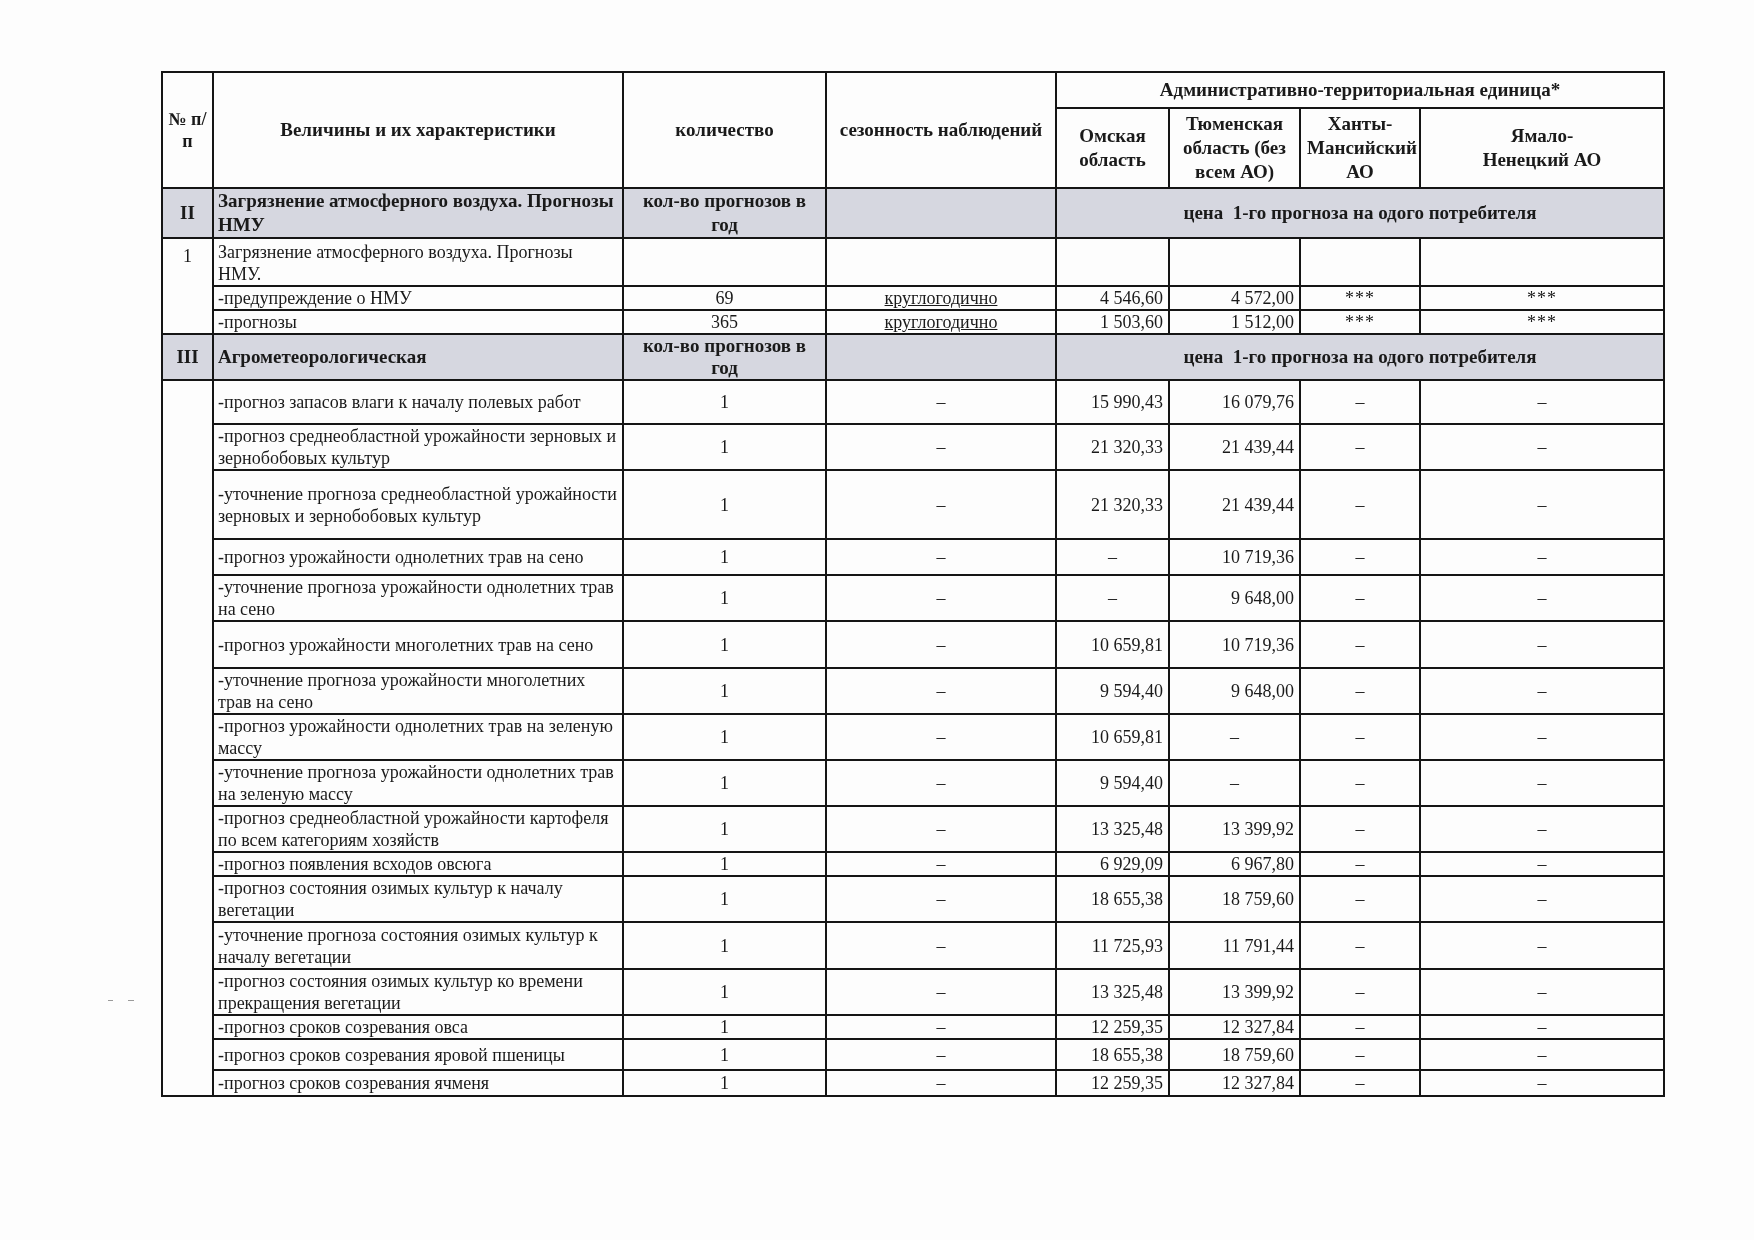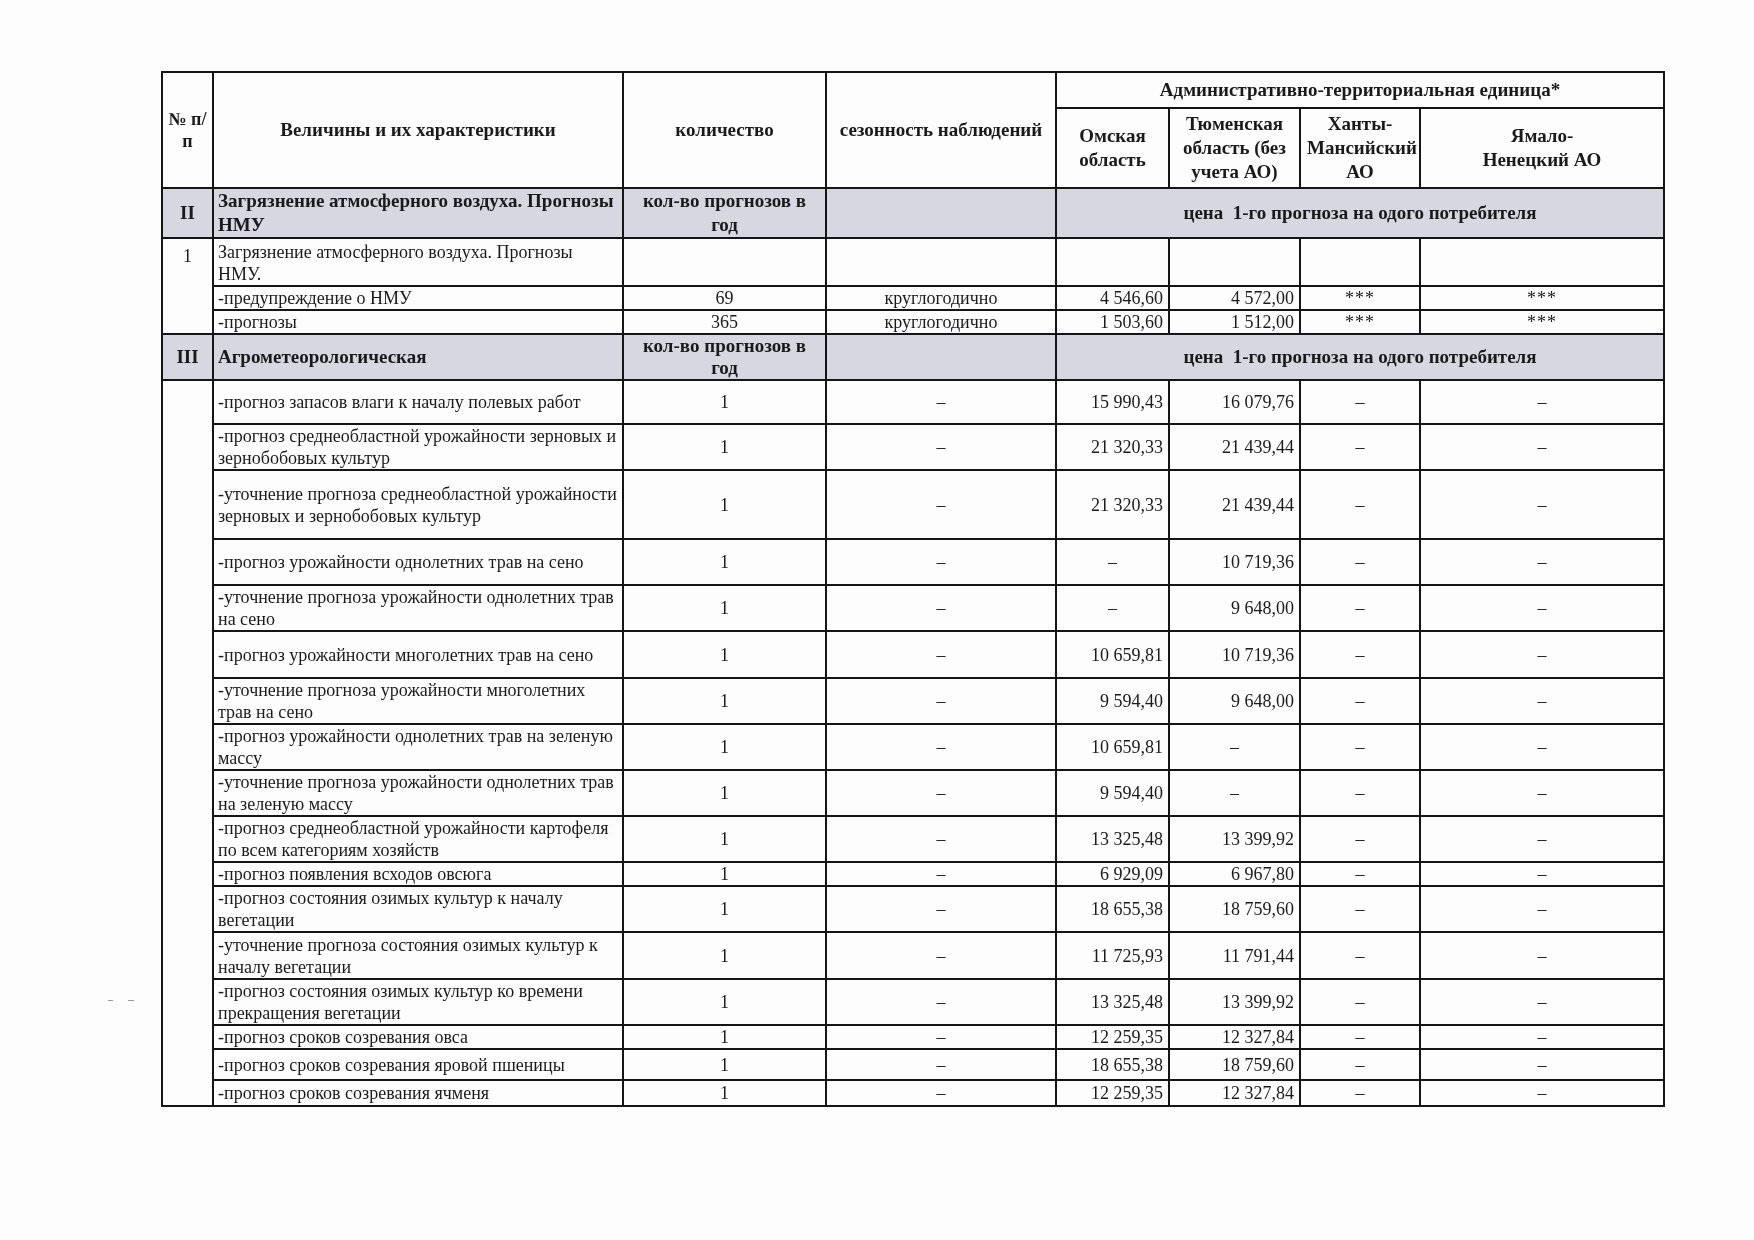--- a/index.html
+++ b/index.html
@@ -42,21 +42,21 @@
       text-align: center;
     }
     .bold { font-weight: bold; }
     .c { text-align: center; }
     .r { text-align: right; }
     .l { text-align: left; }
     .top { vertical-align: top !important; padding-top: 6px !important; }
     .shade { background: #d6d7e0; }
     .shade td { background: #d6d7e0; }
     .num { font-size: 18px; }
-    .small { font-size: 17px; }
+    .small { font-size: 17px; text-decoration: underline; }
     .stars { font-size: 16px; letter-spacing: 1px; }
     .dash { font-size: 18px; }
     .wrap { white-space: normal; }
     .namecell { padding-left: 4px !important; }
     .stray {
       position: absolute;
       height: 1px;
       background: #9a9a9a;
     }
   </style>
@@ -80,21 +80,21 @@
     <tbody>
         <tr style="height:36px">
       <th rowspan="2" style="font-size:18px">№ п/п</th>
       <th rowspan="2" style="font-size:19px">Величины и их характеристики</th>
       <th rowspan="2" style="font-size:19px">количество</th>
       <th rowspan="2" style="font-size:19px">сезонность наблюдений</th>
       <th colspan="4" style="font-size:19px">Административно-территориальная единица*</th>
     </tr>
     <tr style="height:80px">
       <th style="font-size:19px;line-height:24px;padding:0 18px">Омская область</th>
-      <th style="font-size:19px;line-height:24px;padding:0 6px">Тюменская область (без учета АО)</th>
+      <th style="font-size:19px;line-height:24px;padding:0 6px">Тюменская область (без всем АО)</th>
       <th style="font-size:19px;line-height:24px;padding:0 6px">Ханты-Мансийский АО</th>
       <th style="font-size:19px;line-height:24px;padding:0 50px">Ямало-Ненецкий АО</th>
     </tr>
 
     <tr class="shade" style="height:44px">
       <td class="c bold" style="font-size:19px">II</td>
       <td class="l bold namecell" style="font-size:19px;line-height:24px">Загрязнение атмосферного воздуха. Прогнозы НМУ</td>
       <td class="c bold" style="font-size:19px;line-height:24px;padding:0 14px">кол-во прогнозов в год</td>
       <td></td>
       <td colspan="4" class="c bold" style="font-size:19px;white-space:pre">цена  1-го прогноза на одого потребителя</td>
@@ -160,21 +160,21 @@
         </tr>
         <tr style="height: 69px; margin-top: 40px;">
           <td class="l namecell wrap">-уточнение прогноза среднеобластной урожайности зерновых и зернобобовых культур</td>
           <td class="c num">1</td>
           <td class="c dash">–</td>
           <td class="r num">21 320,33</td>
           <td class="r num">21 439,44</td>
           <td class="c dash">–</td>
           <td class="c dash">–</td>
         </tr>
-        <tr style="height: 46px;">
+        <tr style="height: 36px;">
           <td class="l namecell wrap">-прогноз урожайности однолетних трав на сено</td>
           <td class="c num">1</td>
           <td class="c dash">–</td>
           <td class="c dash">–</td>
           <td class="r num">10 719,36</td>
           <td class="c dash">–</td>
           <td class="c dash">–</td>
         </tr>
         <tr style="height: 46px;">
           <td class="l namecell wrap">-уточнение прогноза урожайности однолетних трав на сено</td>

